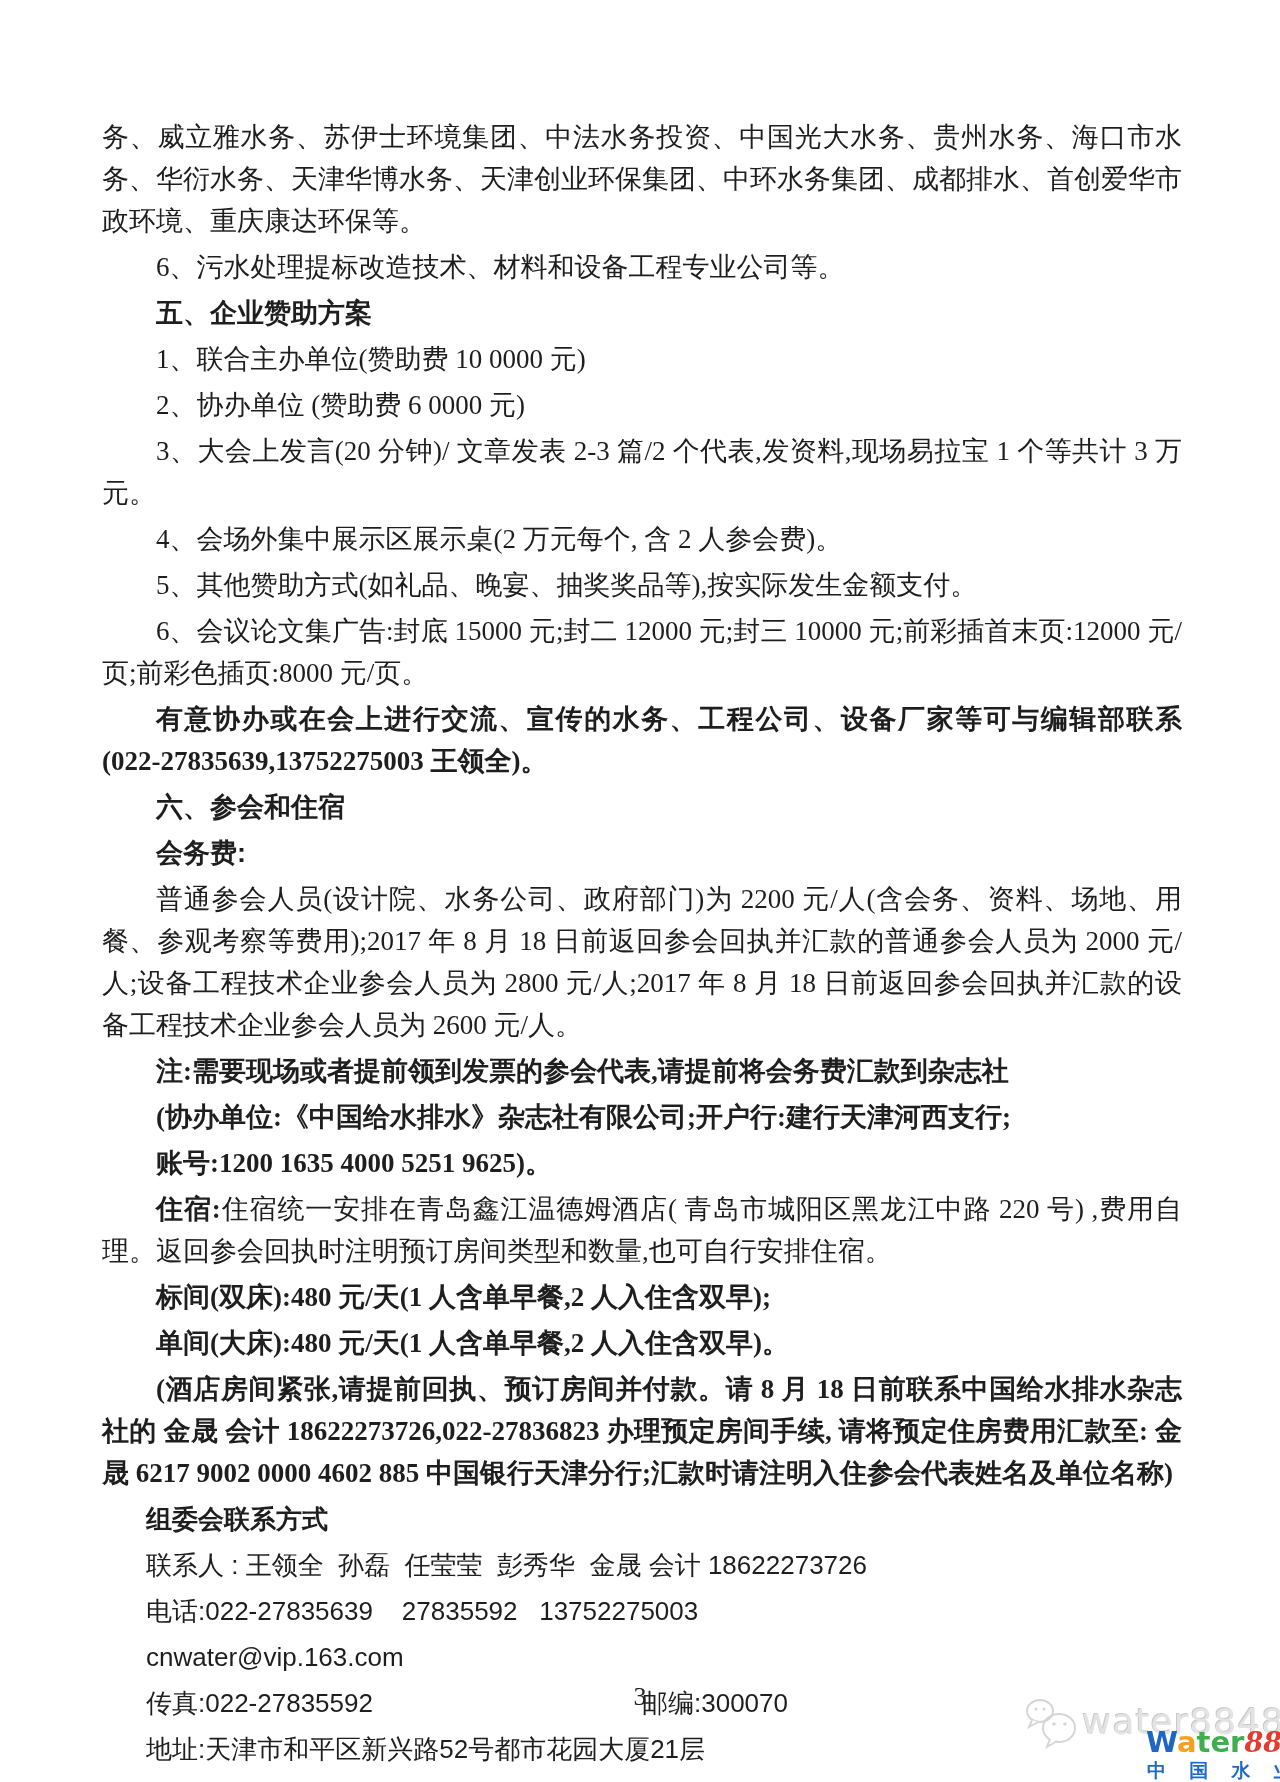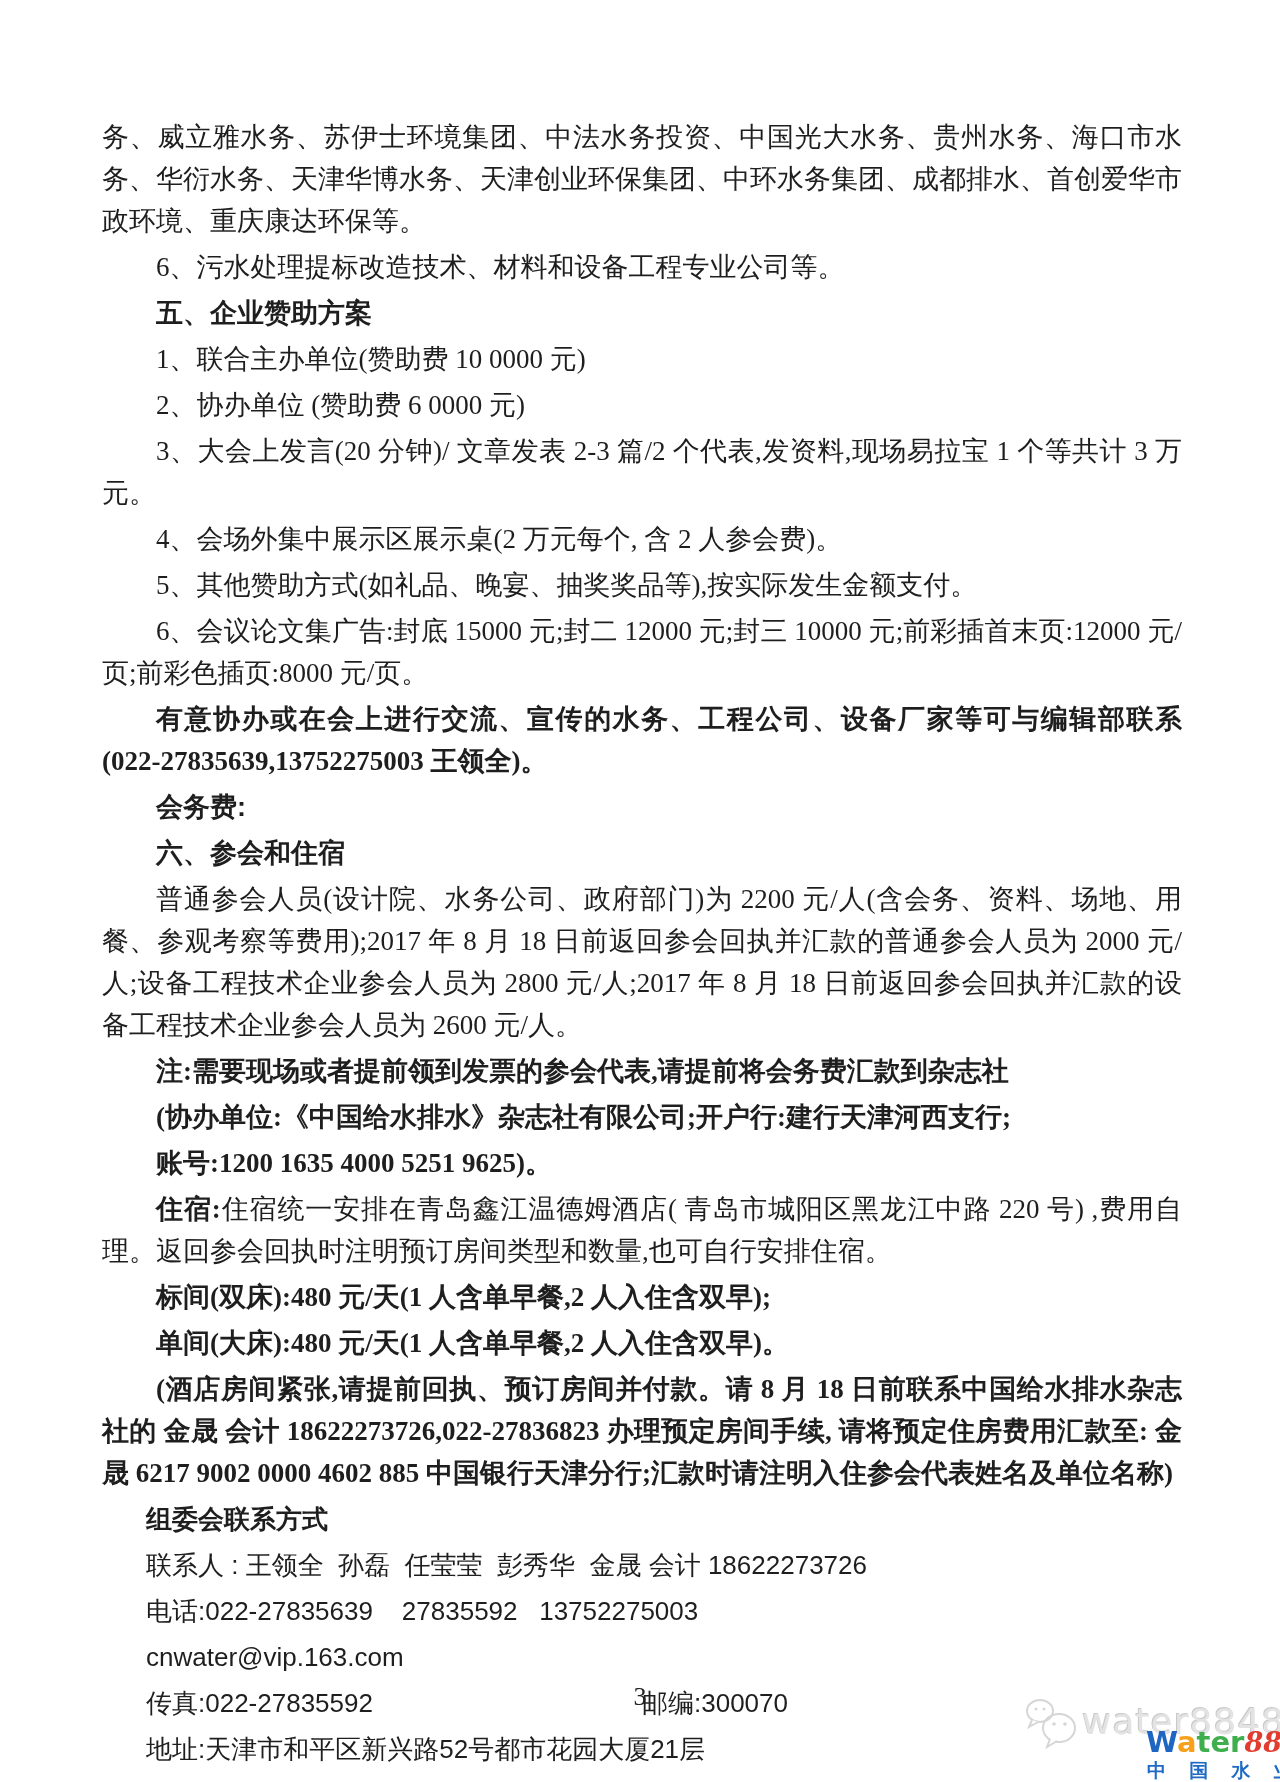--- a/index.html
+++ b/index.html
@@ -102,22 +102,22 @@
   <p class="para justify">务、威立雅水务、苏伊士环境集团、中法水务投资、中国光大水务、贵州水务、海口市水务、华衍水务、天津华博水务、天津创业环保集团、中环水务集团、成都排水、首创爱华市政环境、重庆康达环保等。</p>
   <p class="para indent">6、污水处理提标改造技术、材料和设备工程专业公司等。</p>
   <p class="para indent heading-sans">五、企业赞助方案</p>
   <p class="para indent">1、联合主办单位(赞助费 10 0000 元)</p>
   <p class="para indent">2、协办单位 (赞助费 6 0000 元)</p>
   <p class="para indent justify">3、大会上发言(20 分钟)/ 文章发表 2-3 篇/2 个代表,发资料,现场易拉宝 1 个等共计 3 万元。</p>
   <p class="para indent">4、会场外集中展示区展示桌(2 万元每个, 含 2 人参会费)。</p>
   <p class="para indent">5、其他赞助方式(如礼品、晚宴、抽奖奖品等),按实际发生金额支付。</p>
   <p class="para indent justify">6、会议论文集广告:封底 15000 元;封二 12000 元;封三 10000 元;前彩插首末页:12000 元/页;前彩色插页:8000 元/页。</p>
   <p class="para indent justify bold">有意协办或在会上进行交流、宣传的水务、工程公司、设备厂家等可与编辑部联系 (022-27835639,13752275003 王领全)。</p>
+  <p class="para indent heading-sans">六、参会和住宿</p>
   <p class="para indent heading-sans">会务费:</p>
-  <p class="para indent heading-sans">六、参会和住宿</p>
   <p class="para indent justify">普通参会人员(设计院、水务公司、政府部门)为 2200 元/人(含会务、资料、场地、用餐、参观考察等费用);2017 年 8 月 18 日前返回参会回执并汇款的普通参会人员为 2000 元/人;设备工程技术企业参会人员为 2800 元/人;2017 年 8 月 18 日前返回参会回执并汇款的设备工程技术企业参会人员为 2600 元/人。</p>
   <p class="para indent bold justify">注:需要现场或者提前领到发票的参会代表,请提前将会务费汇款到杂志社</p>
   <p class="para indent bold justify">(协办单位:《中国给水排水》杂志社有限公司;开户行:建行天津河西支行;</p>
   <p class="para indent bold">账号:1200 1635 4000 5251 9625)。</p>
   <p class="para indent justify"><span class="bold">住宿:</span><span>住宿统一安排在青岛鑫江温德姆酒店( 青岛市城阳区黑龙江中路 220 号) ,费用自理。返回参会回执时注明预订房间类型和数量,也可自行安排住宿。</span></p>
   <p class="para indent bold">标间(双床):480 元/天(1 人含单早餐,2 人入住含双早);</p>
   <p class="para indent bold">单间(大床):480 元/天(1 人含单早餐,2 人入住含双早)。</p>
   <p class="para indent bold justify">(酒店房间紧张,请提前回执、预订房间并付款。请 8 月 18 日前联系中国给水排水杂志社的 金晟 会计 18622273726,022-27836823  办理预定房间手续, 请将预定住房费用汇款至: 金晟 6217 9002 0000 4602 885 中国银行天津分行;汇款时请注明入住参会代表姓名及单位名称)</p>
   <p class="para indent2 sans heading-sans">组委会联系方式</p>
   <p class="para indent2 sans pre">联系人 : 王领全  孙磊  任莹莹  彭秀华  金晟 会计 18622273726</p>

